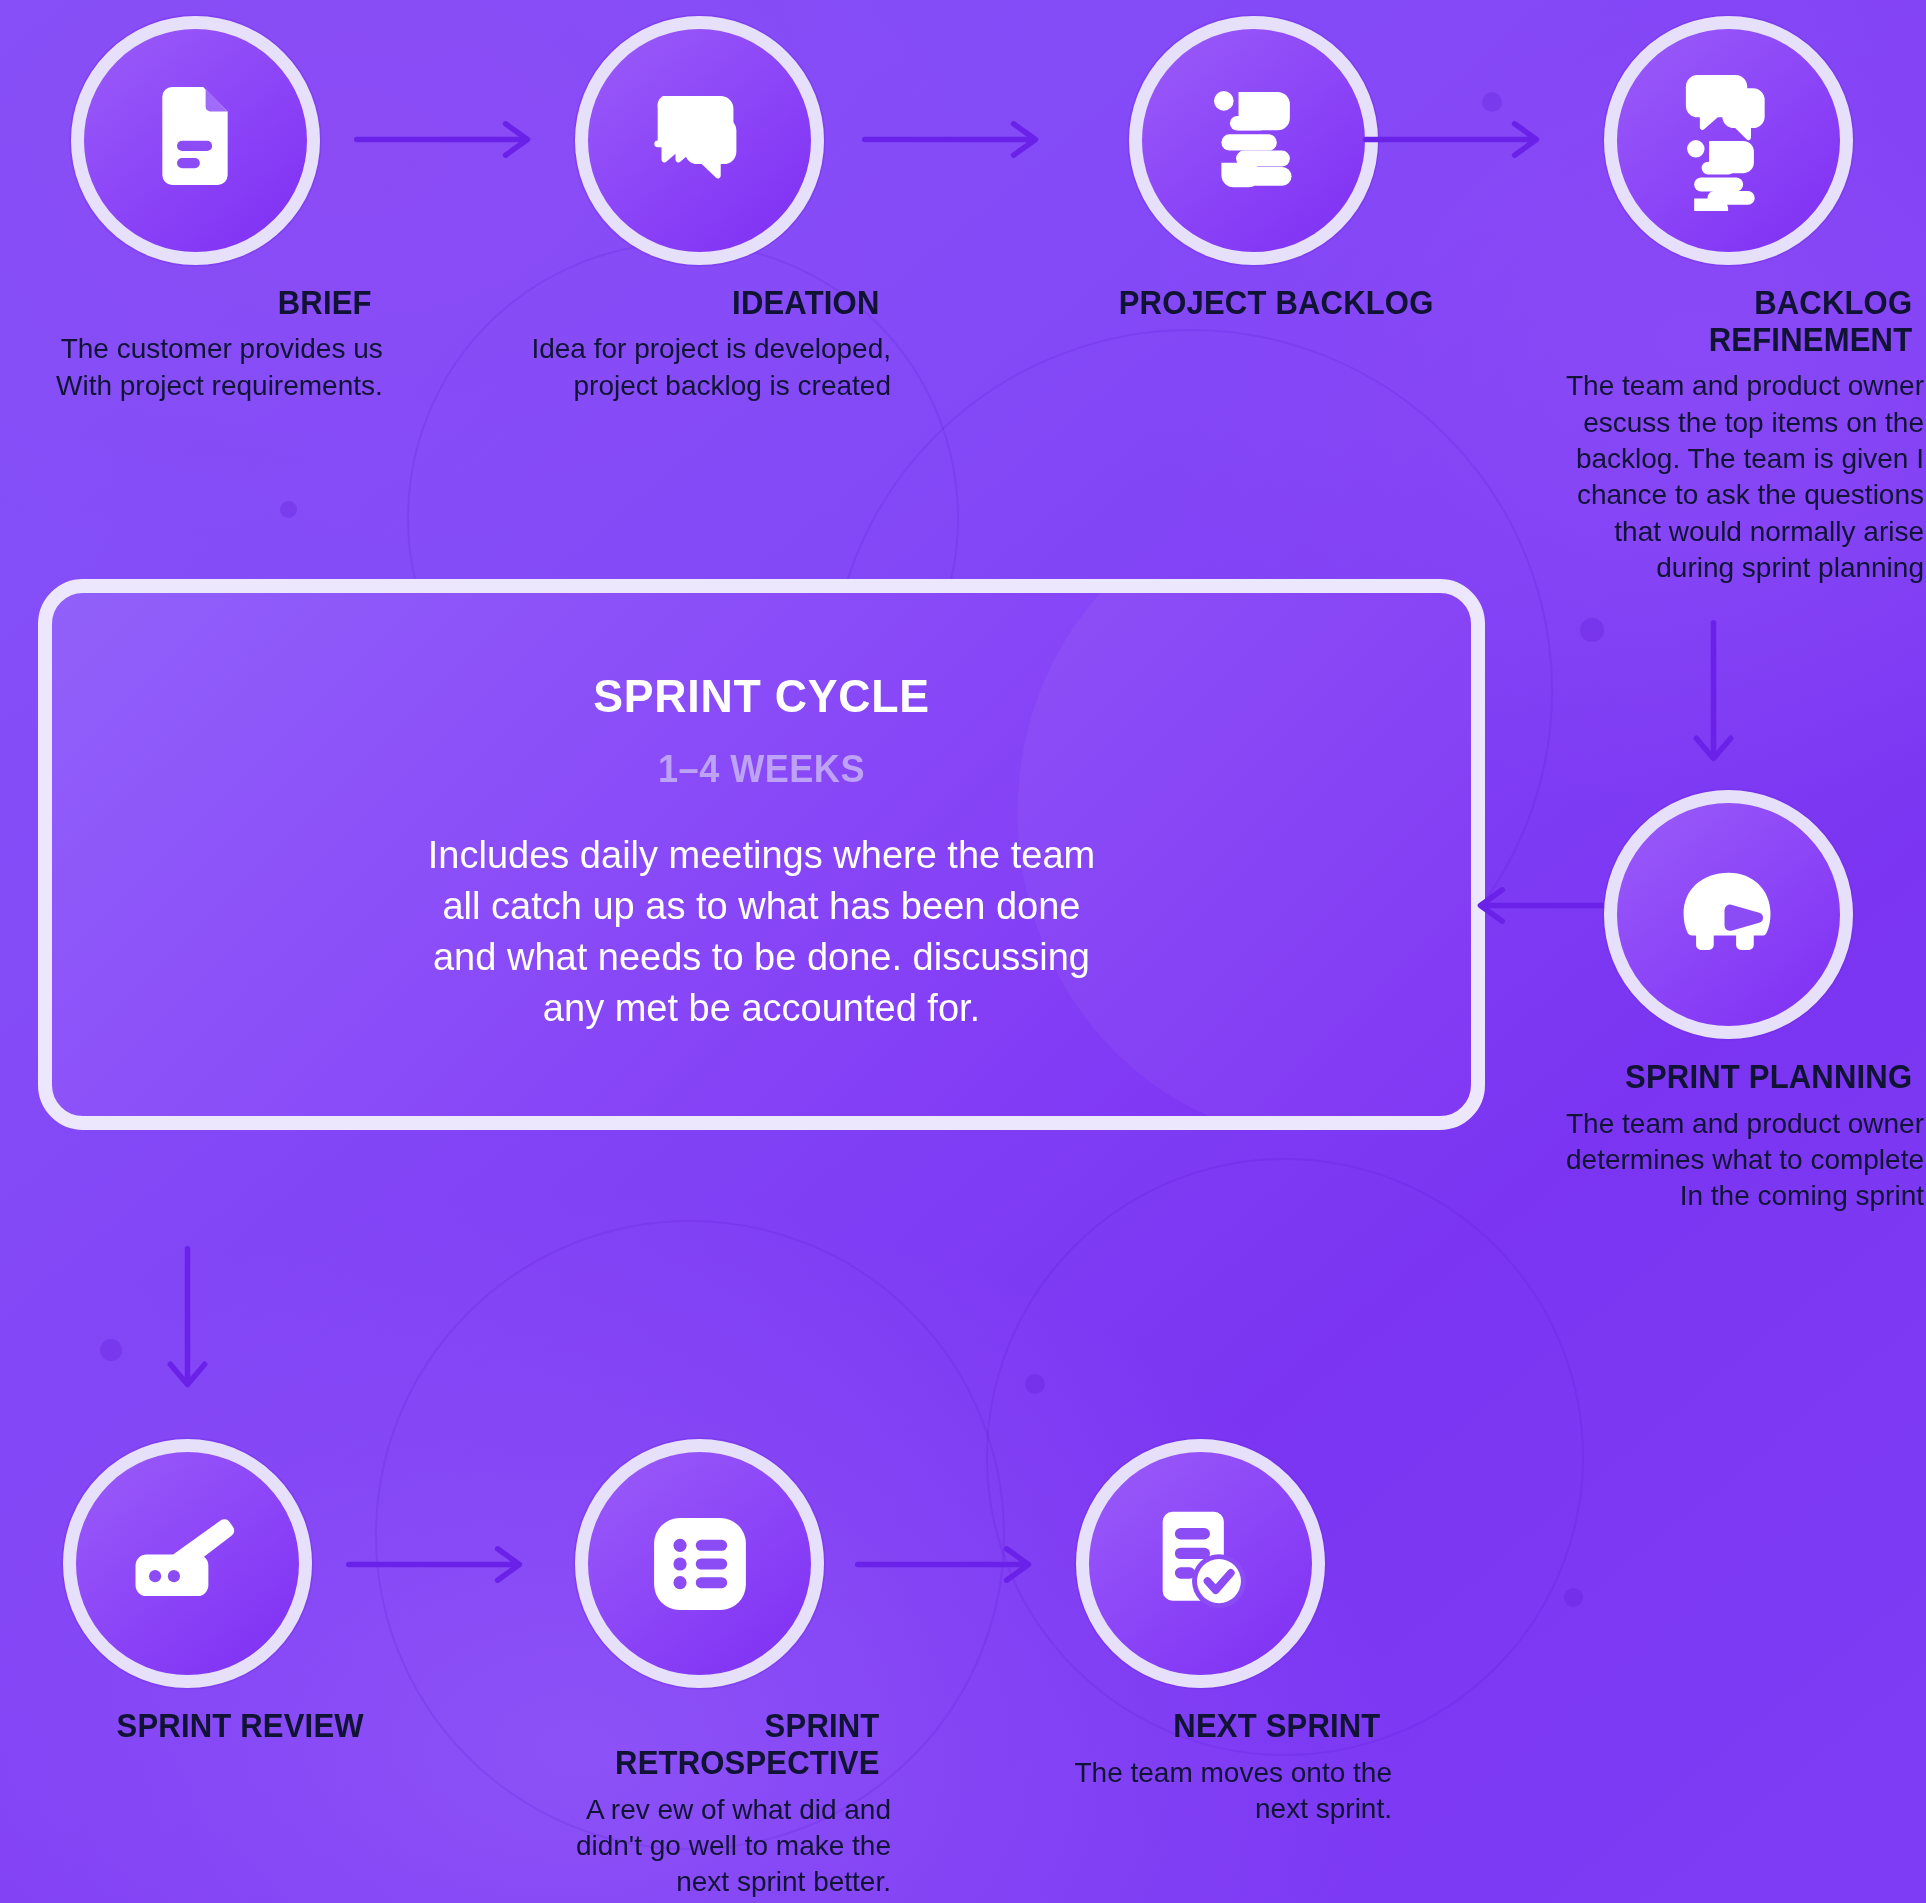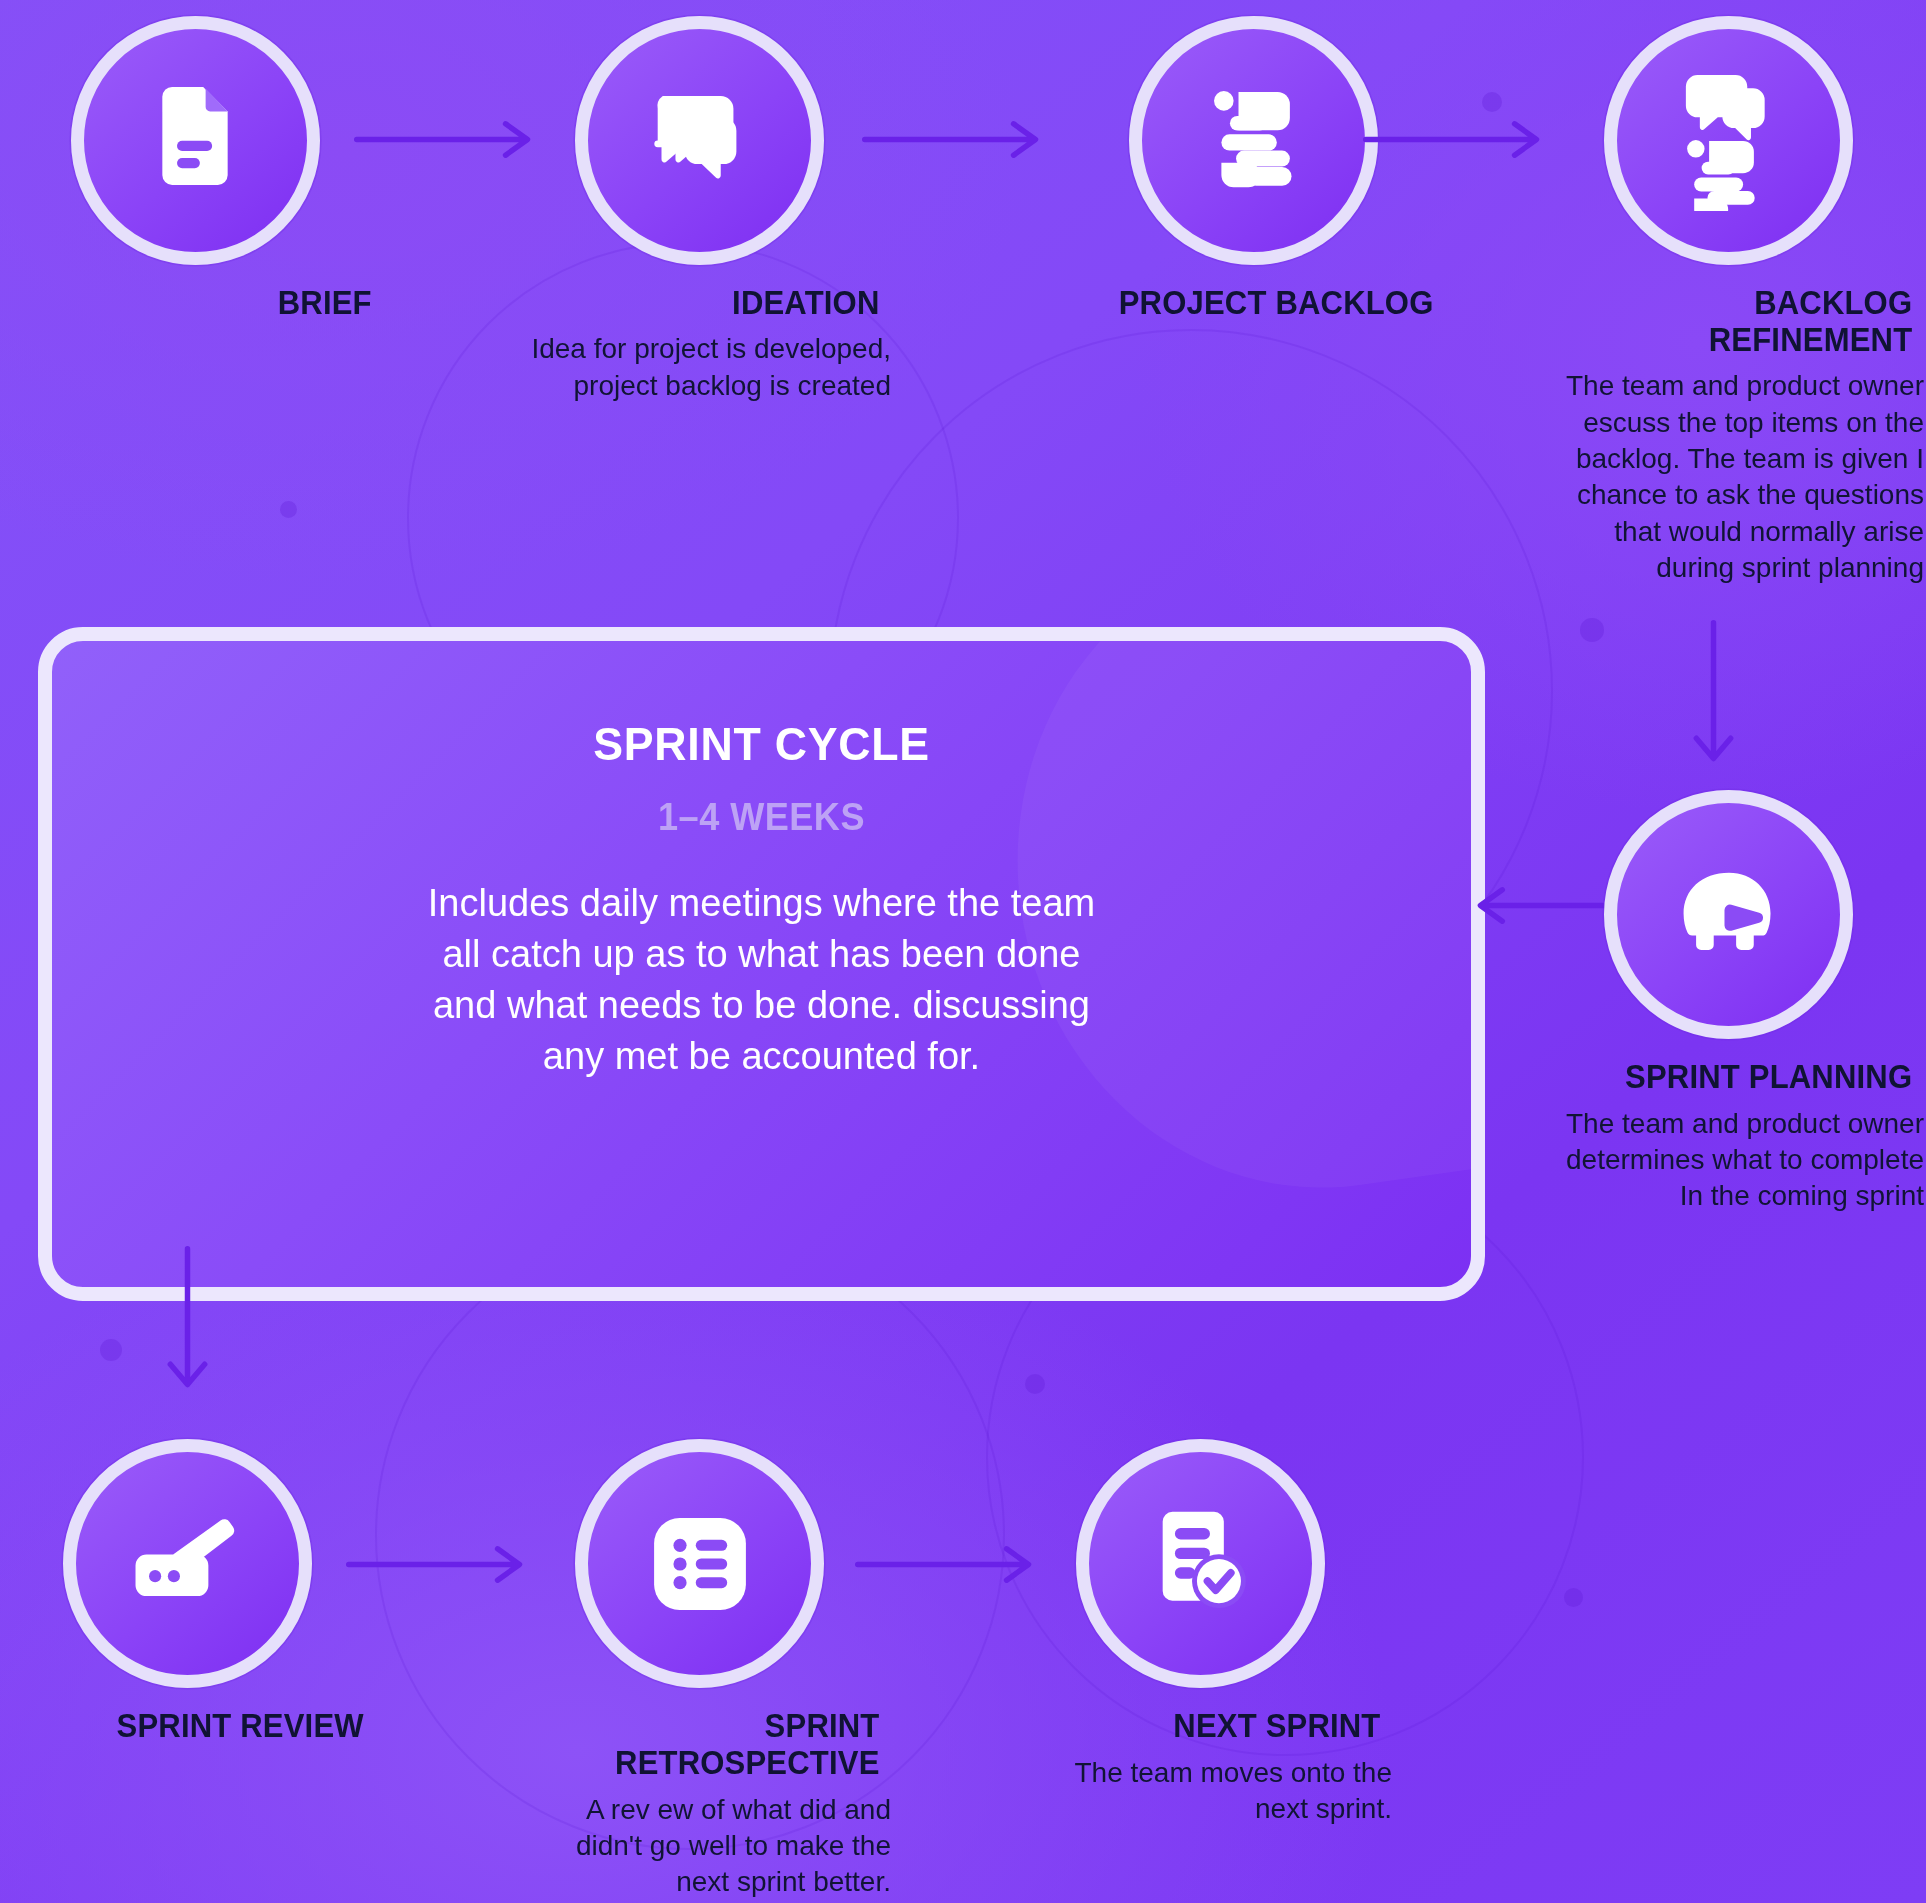--- a/index.html
+++ b/index.html
@@ -142,20 +142,22 @@
       <span>
         <svg width="98" height="110" viewBox="0 0 24 26" fill="#ffffff">
           <path d="M4 2.4a2.4 2.4 0 0 1 2.4-2.4H14l6 6v15.6A2.4 2.4 0 0 1 17.6 24H6.4A2.4 2.4 0 0 1 4 21.6V2.4z"></path>
           <path d="M14.6 0.4 L20 6h-4.3a1.1 1.1 0 0 1-1.1-1.1V0.4z" fill="#a06bfb"></path>
           <rect x="7.6" y="13.2" width="8.6" height="2.5" rx="1.25" fill="#8b4bf5"></rect>
           <rect x="7.6" y="17.4" width="5.6" height="2.5" rx="1.25" fill="#8b4bf5"></rect>
         </svg>
       </span>
     </div>
     <div class="node-title">BRIEF</div>
+    <div class="node-desc">The customer provides us
+With project requirements.</div>
   </div>
 
   <div class="arrow" style="left:352px; top:116px;">
     <svg width="192" height="47" viewBox="0 0 245 60">
       <path d="M6 30 H222 M196 10 L224 30 L196 50" fill="none" stroke="#6a21e8" stroke-width="7" stroke-linecap="round" stroke-linejoin="round"></path>
     </svg>
   </div>
 
   <div class="node" style="left:508px; top:15.6px; width:383px;">
     <div class="circle">
@@ -226,21 +228,21 @@
 that would normally arise
 during sprint planning</div>
   </div>
 
   <div class="arrow" style="left:1682px; top:618px;">
     <svg width="63" height="164" viewBox="0 0 80 210">
       <path d="M40 6 V178 M18 154 L40 180 L62 154" fill="none" stroke="#6a21e8" stroke-width="7" stroke-linecap="round" stroke-linejoin="round"></path>
     </svg>
   </div>
 
-  <div class="cycle-card" style="left:38px; top:579px; width:1447px; height:674px;margin-top:48px;">
+  <div class="cycle-card" style="left:38px; top:579px; width:1447px; height:551px;">
     <div class="cycle-inner-swoosh"></div>
     <div class="cycle-content">
       <div class="cycle-title">SPRINT CYCLE</div>
       <div class="cycle-sub">1–4 WEEKS</div>
       <div class="cycle-body">Includes daily meetings where the team
 all catch up as to what has been done
 and what needs to be done. discussing
 any met be accounted for.</div>
     </div>
   </div>

